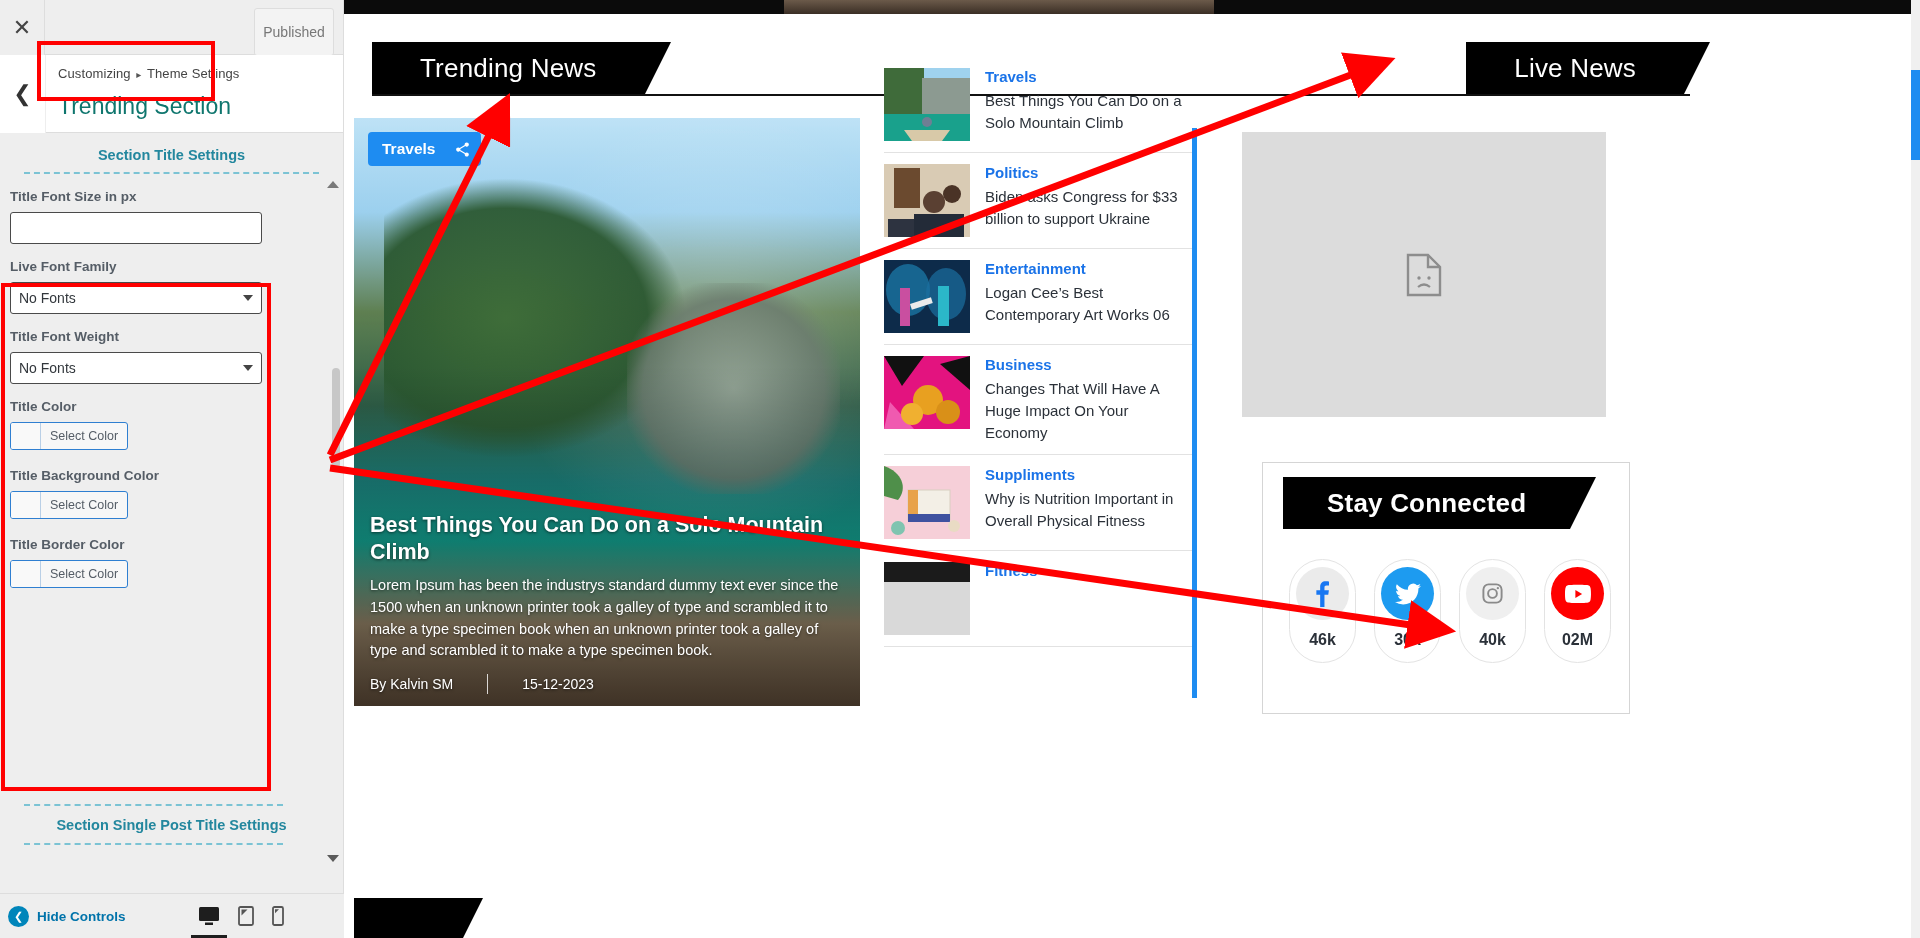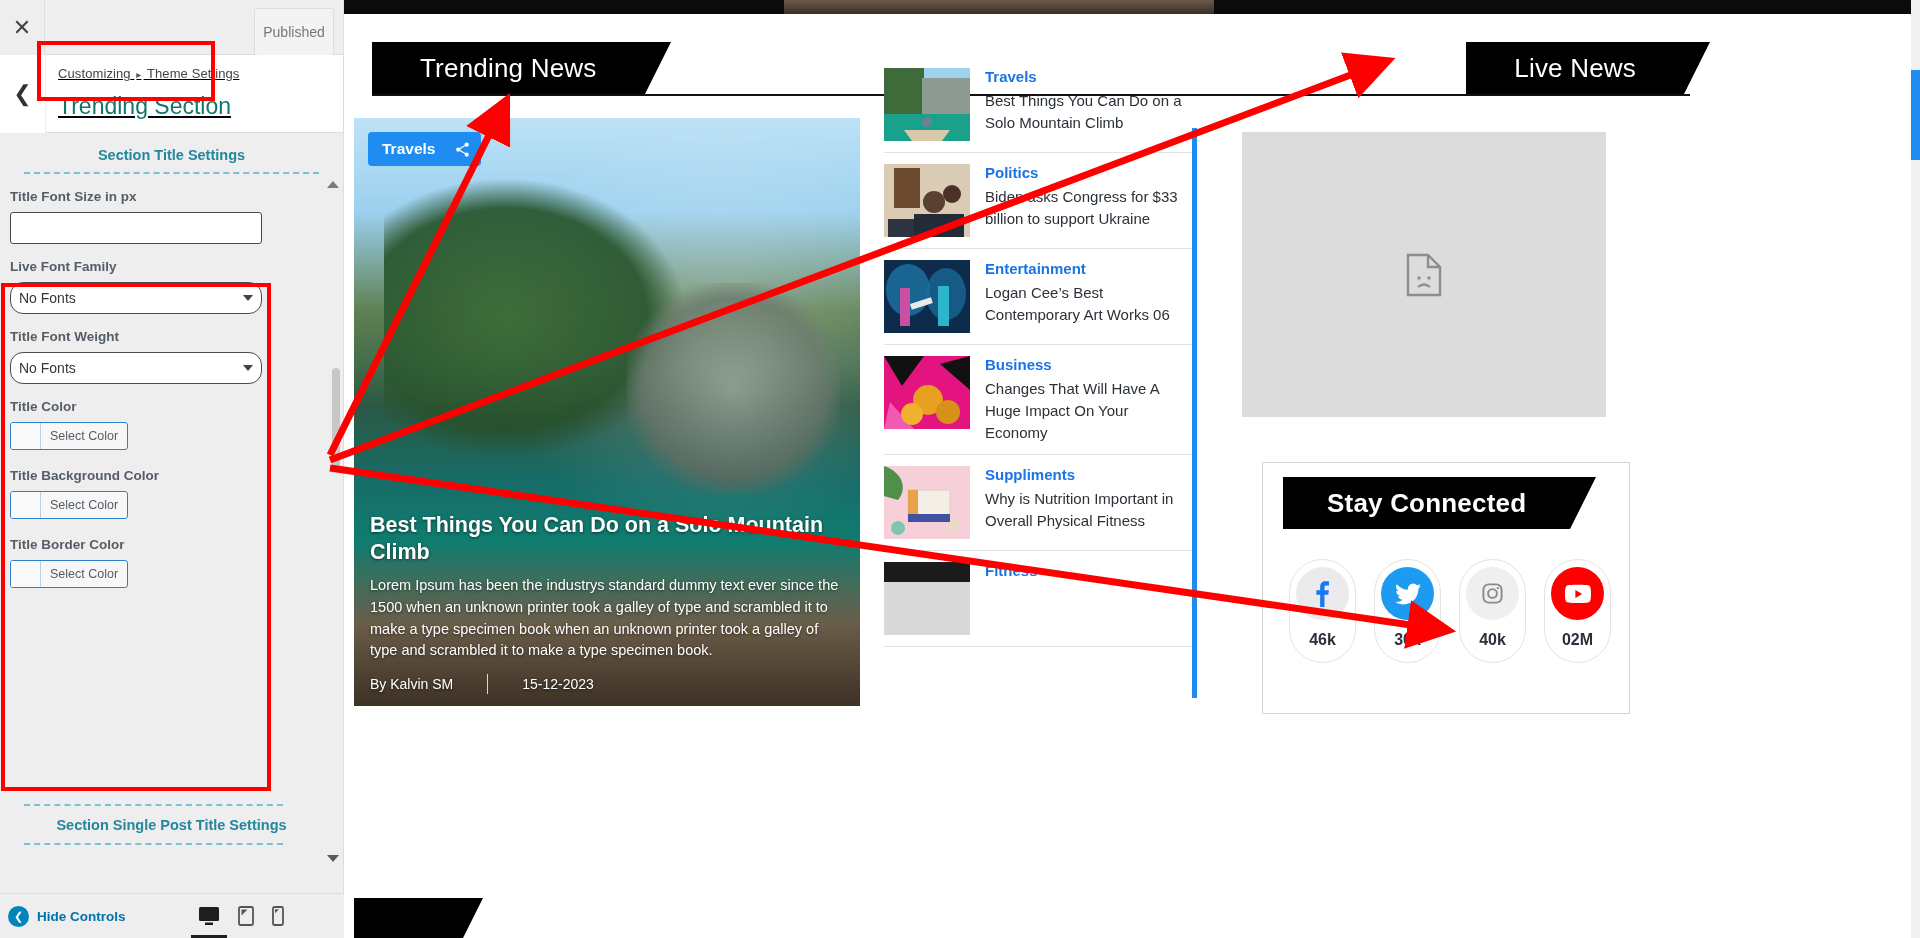--- a/index.html
+++ b/index.html
@@ -49,21 +49,21 @@
     border-bottom: 1px solid #ddd;
     display: flex; align-items: center;
   }
   .cz-back {
     width: 46px; height: 78px;
     display: flex; align-items: center; justify-content: center;
     font-size: 22px; color: #333; cursor: pointer;
     background: #fff;
     border-right: 1px solid #eee;
   }
-  .cz-titles { padding-left: 12px; text-decoration: underline; }
+  .cz-titles { padding-left: 12px; }
   .cz-breadcrumb {
     font-size: 13px; color: #444; letter-spacing: .1px;
   }
   .cz-breadcrumb .sep { font-size: 10px; color: #555; margin: 0 2px; }
   .cz-panel-title {
     font-size: 23px; color: #0f766e; font-weight: 300; line-height: 1.2;
     margin-top: 12px;
   }
   .redbox-head {
     position: absolute; left: 37px; top: 41px;
@@ -99,21 +99,21 @@
     width: 252px; height: 32px;
     background: #fff;
     border: 1px solid #4a4a4a;
     border-radius: 3px;
   }
   .ctrl-select {
     position: relative;
     width: 252px; height: 32px;
     background: #fff;
     border: 1px solid #4a4a4a;
-    border-radius: 13px;
+    border-radius: 3px;
     display: flex; align-items: center;
     padding-left: 8px;
     font-size: 14px; color: #32373c;
   }
   .ctrl-select .caret {
     position: absolute; right: 8px; top: 50%;
     transform: translateY(-50%);
     width: 0; height: 0;
     border-left: 5px solid transparent;
     border-right: 5px solid transparent;

